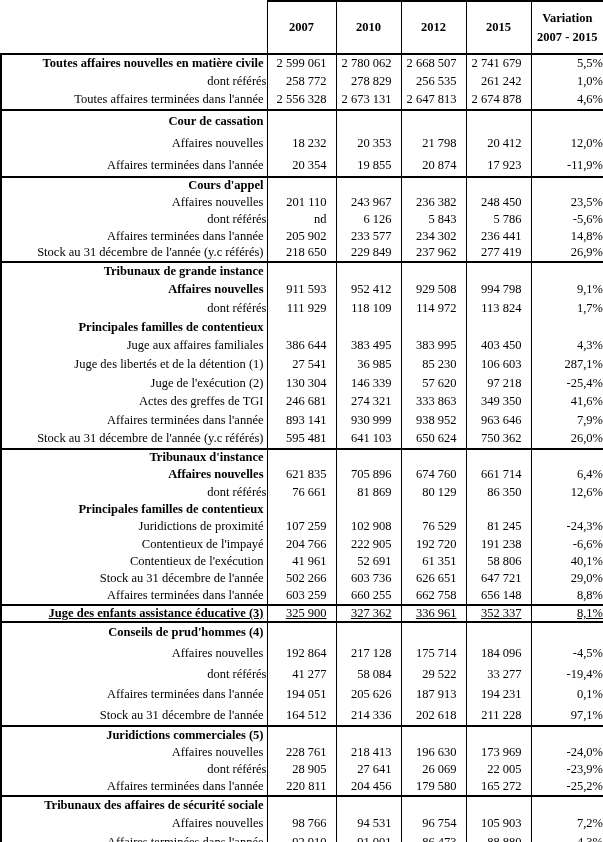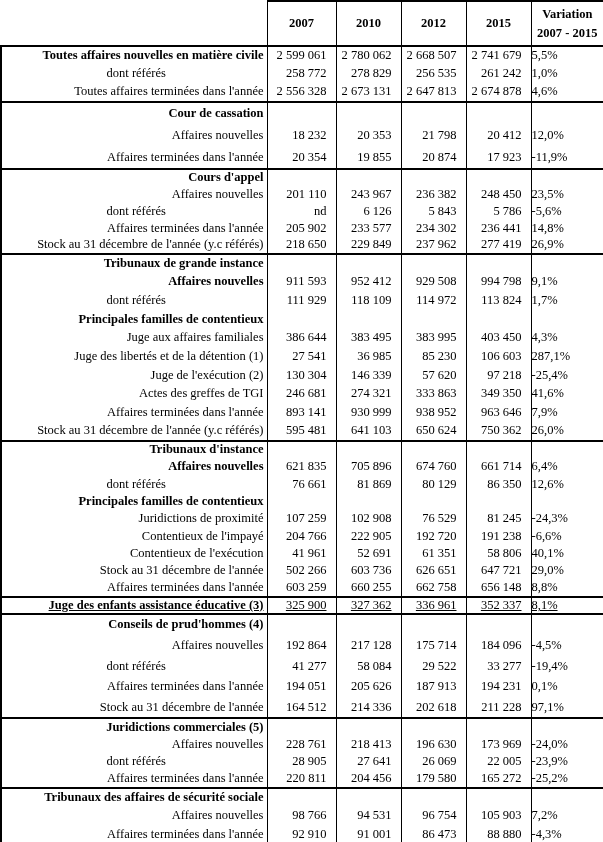--- a/index.html
+++ b/index.html
@@ -18,21 +18,21 @@
     font-size: 12.5px;
     color: #000000;
   }
   th, td {
     padding: 0;
     vertical-align: middle;
     overflow: hidden;
     white-space: nowrap;
   }
   
-  thead tr { height: 45px; }
+  thead tr { height: 53px; }
   th.corner {
     border: none;
     border-right: 1px solid #000;
     border-bottom: 2px solid #000;
   }
   th.year {
     border-top: 2px solid #000;
     border-right: 1px solid #000;
     border-bottom: 2px solid #000;
     font-weight: bold;
@@ -48,33 +48,33 @@
   }
   
   tbody { border-top: 2px solid #000; }
   td.label {
     border-left: 2px solid #000;
     border-right: 1px solid #000;
     text-align: right;
     padding-right: 3px;
   }
   td.label.left {
-    text-align: center;
+    text-align: right;
     padding-left: 4px;
     padding-right: 0;
   }
   td.label.bold { font-weight: bold; }
   td.num {
     border-right: 1px solid #000;
     text-align: right;
     padding-right: 9px;
   }
   td.vari {
     border-right: 2px solid #000;
-    text-align: left;
+    text-align: right;
   }
   tbody.sec-tass tr:last-child td { border-bottom: 2px solid #000; }
   
   tbody.sec-civil-total  tr { height: 18.6px; }
   tbody.sec-cassation    tr { height: 22.3px; }
   tbody.sec-appel        tr { height: 17px;   }
   tbody.sec-tgi          tr { height: 18.7px; }
   tbody.sec-ti           tr { height: 17.4px; }
   tbody.sec-juge-enfants tr { height: 14px; text-decoration: underline;   }
   tbody.sec-prudhommes   tr { height: 20.8px; margin-left: 36px; }

